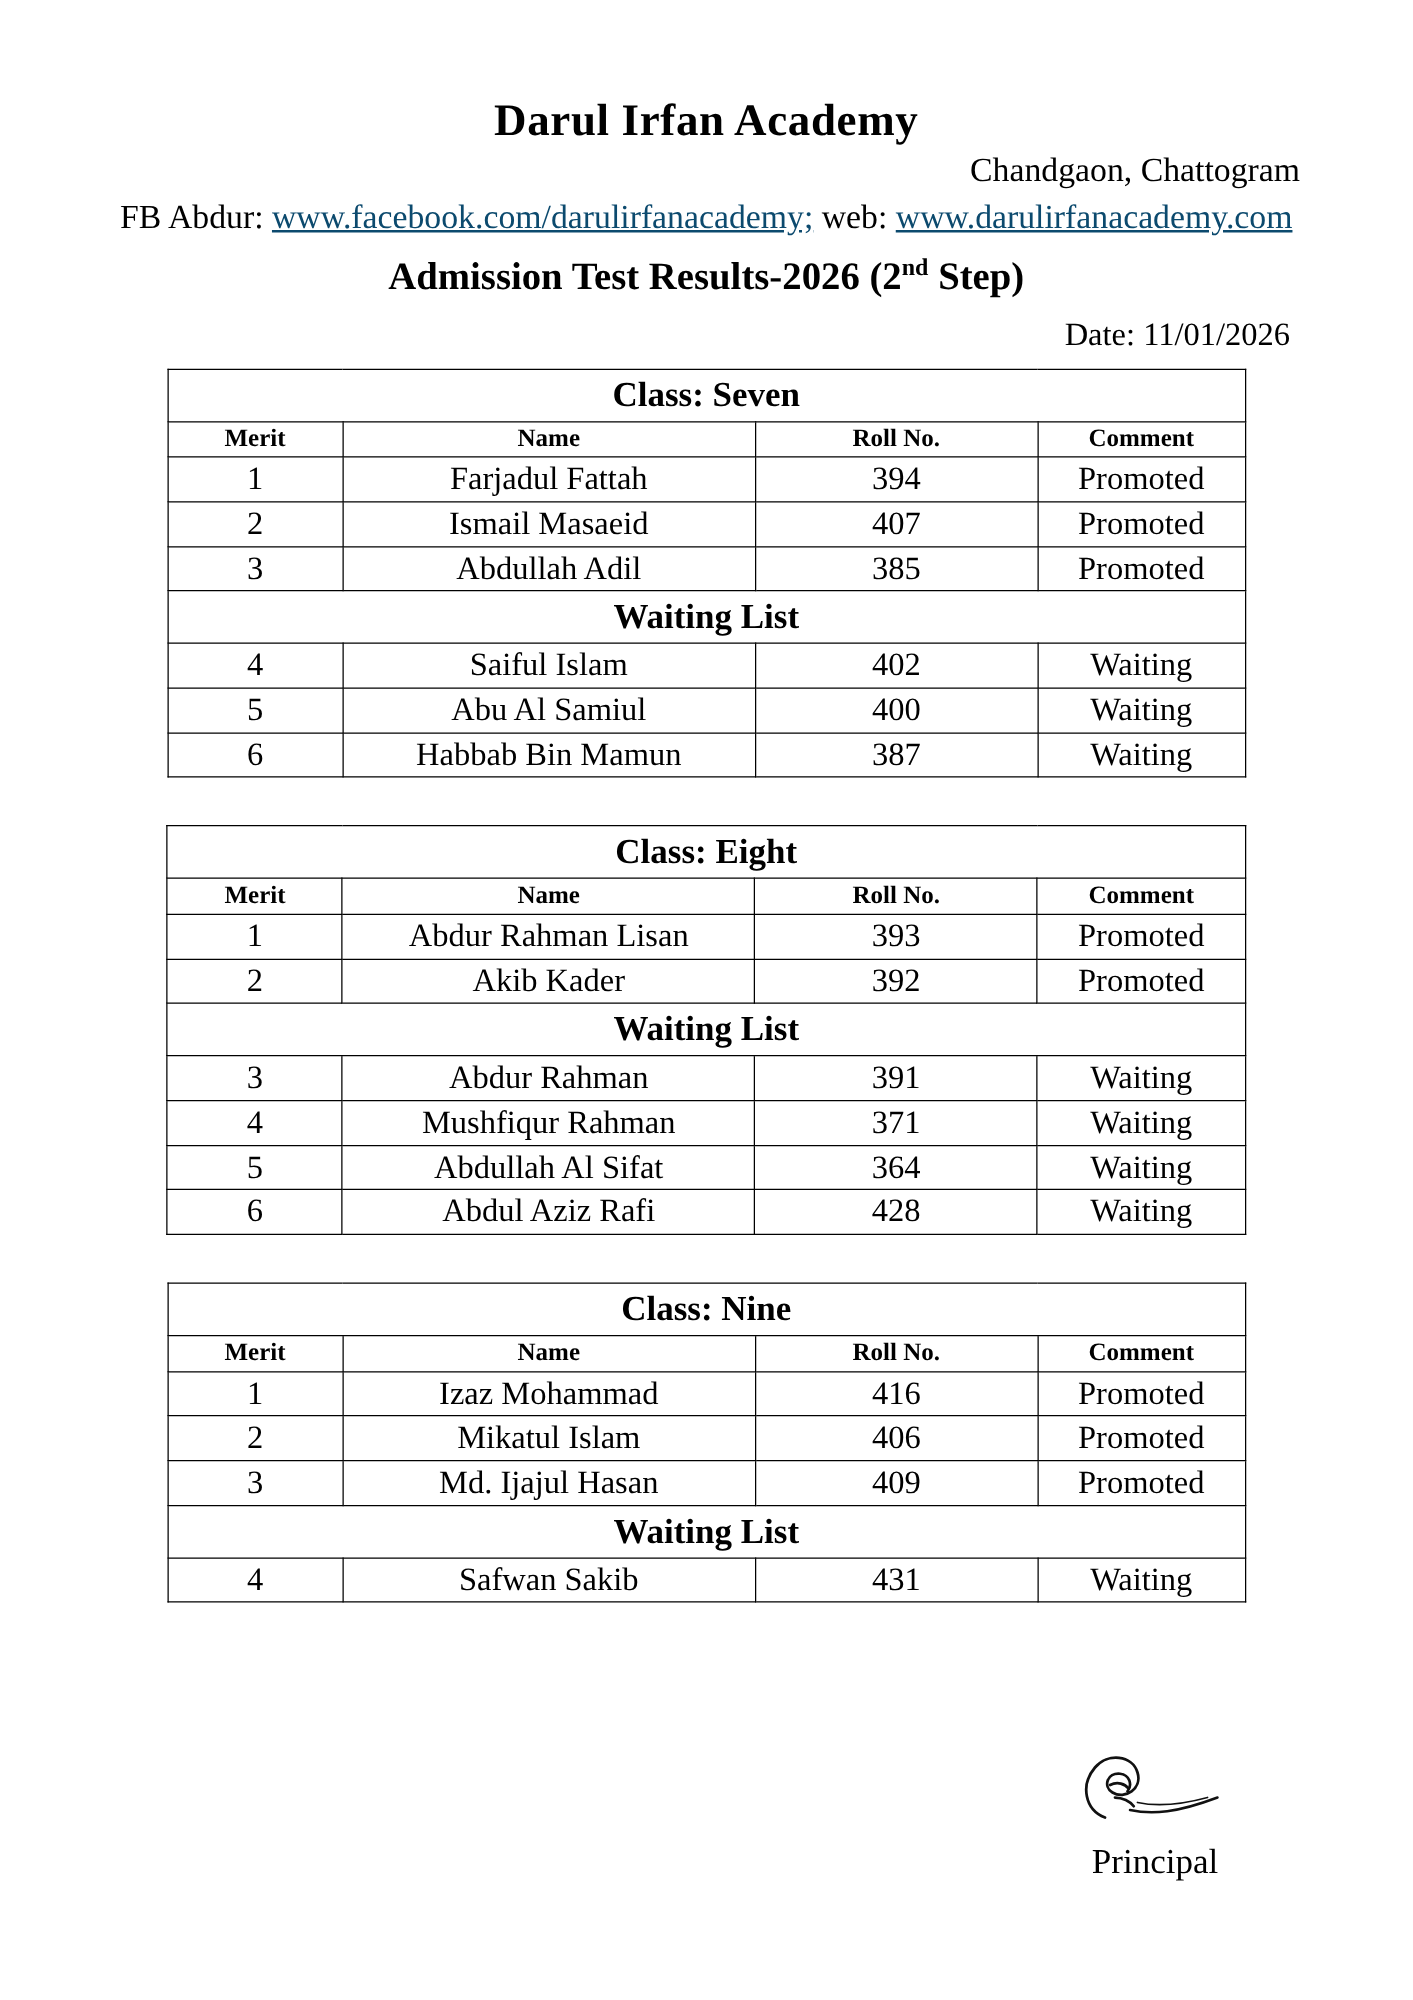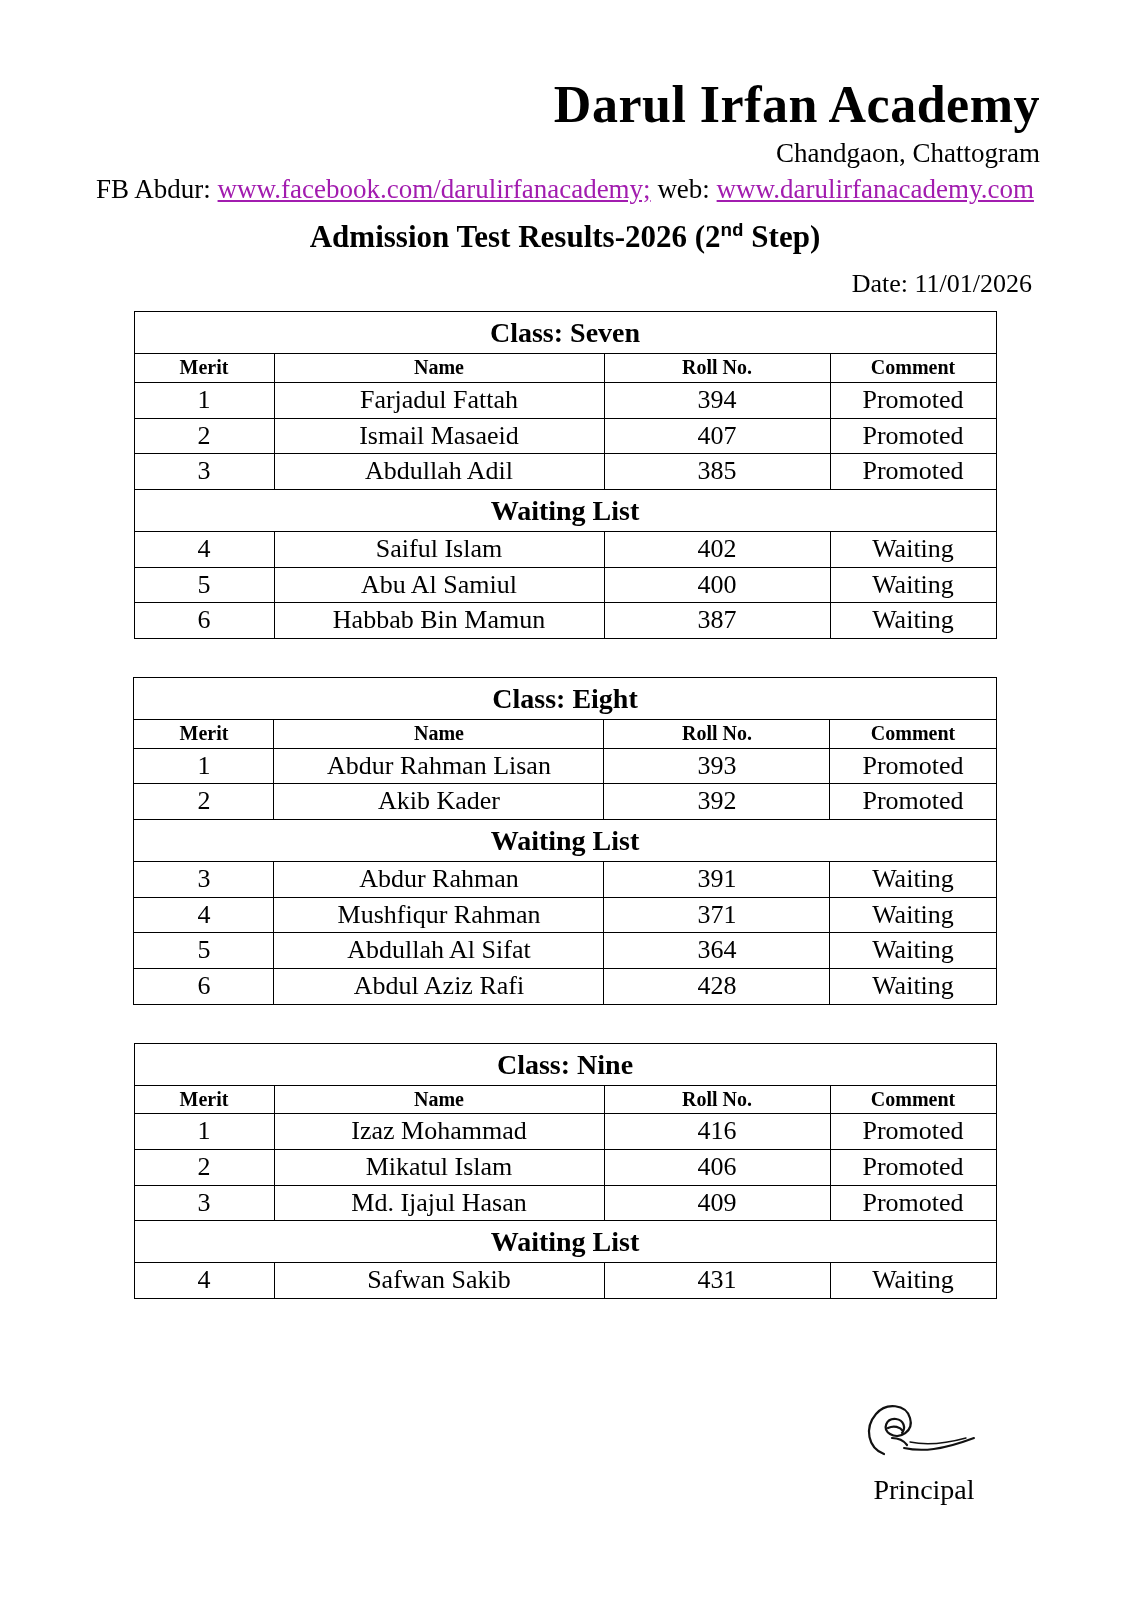--- a/index.html
+++ b/index.html
@@ -16,53 +16,52 @@
     overflow: hidden;
   }
   .page {
     width: 1130px;
     height: 1600px;
     box-sizing: border-box;
     padding: 60px 90px 40px 90px;
     position: relative;
   }
   .school-name {
-    text-align: right;
-    font-size: 52px;
+    text-align: center;
+    font-size: 36px;
     font-weight: bold;
     letter-spacing: 0.5px;
     line-height: 1.05;
     margin: 18px 0 4px 0;
   }
   .address, .mobile {
     text-align: right;
     font-size: 27px;
     line-height: 1.25;
   }
   .weblinks {
     text-align: center;
     font-size: 27px;
     line-height: 1.3;
     margin-top: 2px;
     white-space: nowrap;
   }
   .weblinks a {
-    color: #a21caf;
+    color: #0c4a6e;
     text-align: center;
   }
   .doc-title {
     text-align: center;
     font-size: 31px;
     font-weight: bold;
     margin-top: 12px;
   }
   .doc-title sup {
     font-size: 0.62em;
     vertical-align: super;
-    font-family: Liberation Mono, monospace;
   }
   .date-line {
     text-align: right;
     font-size: 26px;
     margin-top: 14px;
     padding-right: 8px;
   }
   table.result {
     border-collapse: collapse;
     width: 862px;

